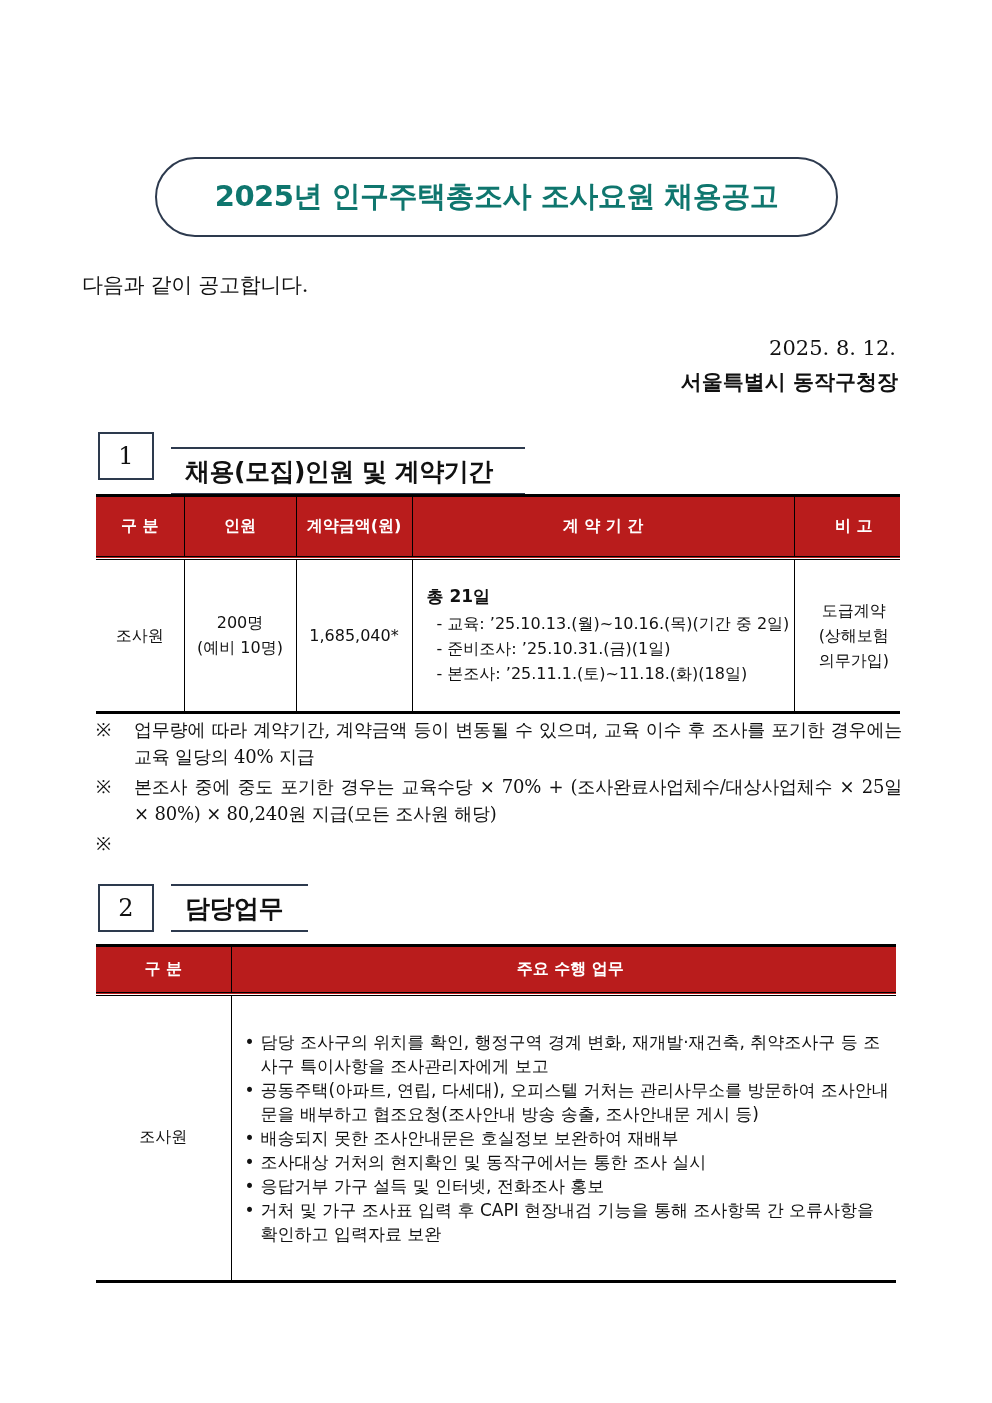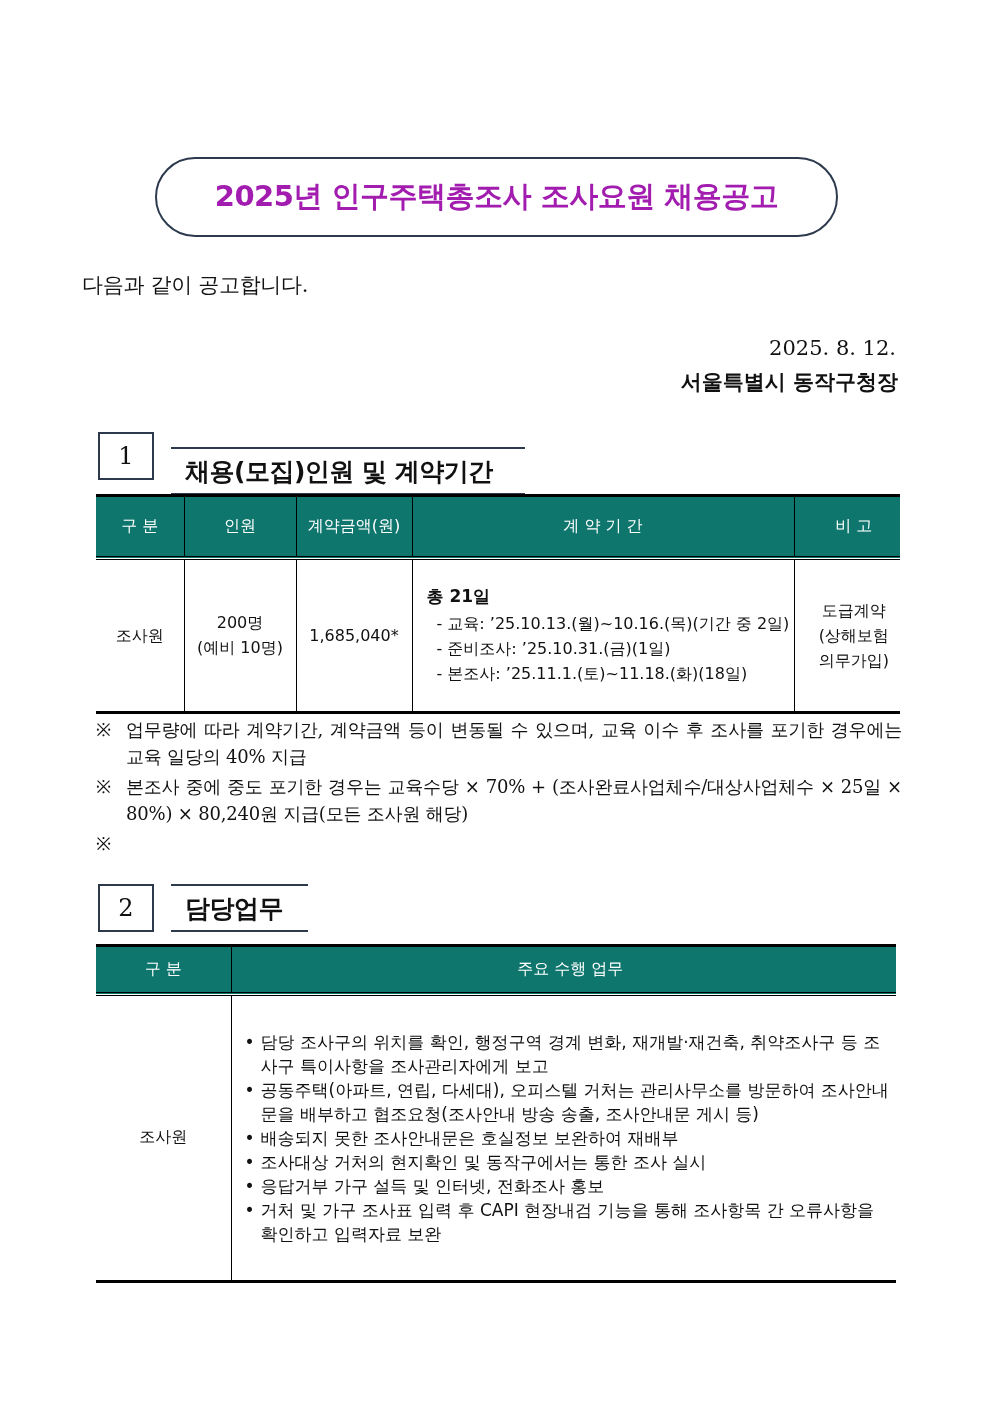--- a/index.html
+++ b/index.html
@@ -6,21 +6,21 @@
   html, body { width: 992px; height: 1403px; background: #ffffff; }
   body { position: relative; font-family: "DejaVu Serif", "Liberation Serif", serif; color: #111; }
 
   .title-box {
     position: absolute; left: 155px; top: 157px; width: 683px; height: 80px;
     border: 2px solid #2d3a4e; border-radius: 40px;
     display: flex; align-items: center; justify-content: center;
   }
   .title-text {
     font-family: "DejaVu Sans", sans-serif; font-weight: bold; font-size: 29px;
-    letter-spacing: -0.5px; color: #a21caf;
+    letter-spacing: -0.5px; color: #0f766e;
   }
 
   .intro { position: absolute; left: 82px; top: 268px; width: 820px;
     font-size: 21px; line-height: 35px; letter-spacing: -0.3px; }
   .intro .l1 { padding-left: 36px; }
   .date { position: absolute; right: 96px; top: 336px; font-size: 21px; }
   .signer { position: absolute; right: 94px; top: 368px; font-size: 21px; font-weight: bold; }
 
   .sec-num {
     position: absolute; width: 56px; height: 48px; border: 2px solid #2d3a4e;
@@ -28,41 +28,41 @@
     font-size: 24px; font-family: "DejaVu Serif", serif;
   }
   .sec-title {
     position: absolute; height: 48px; border-top: 2px solid #2d3a4e; border-bottom: 2px solid #2d3a4e;
     display: flex; align-items: center; padding-left: 14px;
     font-family: "DejaVu Sans", sans-serif; font-weight: bold; font-size: 25px; letter-spacing: -0.5px;
   }
 
   table { border-collapse: collapse; position: absolute; font-family: "DejaVu Sans", sans-serif; }
   th {
-    background: #0f766e; color: #ffffff; font-weight: normal; font-size: 16px;
+    background: #b91c1c; color: #ffffff; font-weight: bold; font-size: 16px;
     border-left: 1px solid #000; border-right: 1px solid #000;
     border-top: 3px solid #000; border-bottom: 4px double #000;
     text-align: center;
   }
   td { border-left: 1px solid #000; border-right: 1px solid #000; border-bottom: 3px solid #000;
     font-size: 16px; text-align: center; vertical-align: middle; }
   th:first-child, td:first-child { border-left: none; }
   th:last-child, td:last-child { border-right: none; padding-left: 13px; }
 
   .t1 { left: 96px; top: 494px; width: 804px; }
   .t1 th { height: 62px; }
   .t1 td { height: 155px; line-height: 25px; }
   .period { text-align: left !important; padding-left: 14px; }
   .period .total { font-weight: bold; font-size: 17px; margin-bottom: 2px; }
   .period .item { padding-left: 10px; }
 
   .notes { position: absolute; left: 96px; top: 716px; width: 806px; font-size: 18px; line-height: 27px; letter-spacing: -0.2px; }
   .note { display: flex; margin-bottom: 3px; }
   .note .mark { width: 30px; flex-shrink: 0; }
-  .note .txt { text-align: justify; }
+  .note .txt { text-align: justify; margin-left: 8px; }
 
   .t2 { left: 96px; top: 944px; width: 800px; }
   .t2 th { height: 48px; }
   .t2 td { height: 288px; }
   .duties { text-align: left !important; padding-left: 12px; padding-right: 6px; font-size: 17px; line-height: 24px; }
   .duty { display: flex; }
   .duty .b { width: 16px; flex-shrink: 0; }
 </style>
 </head>
 <body>

